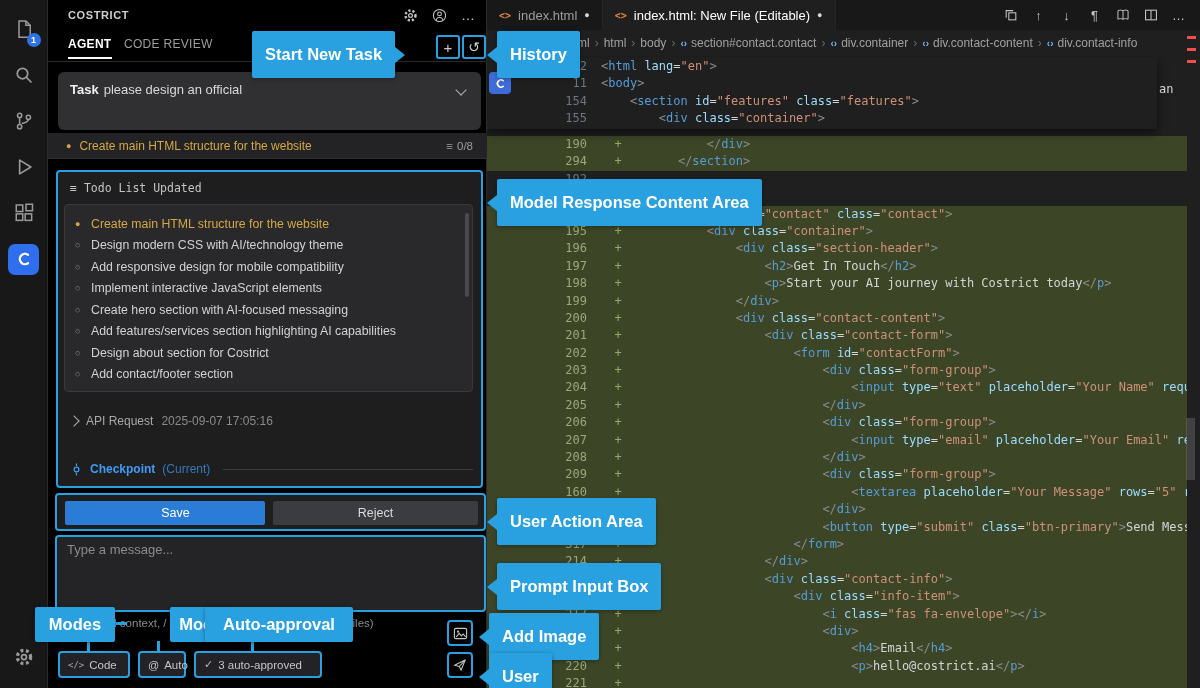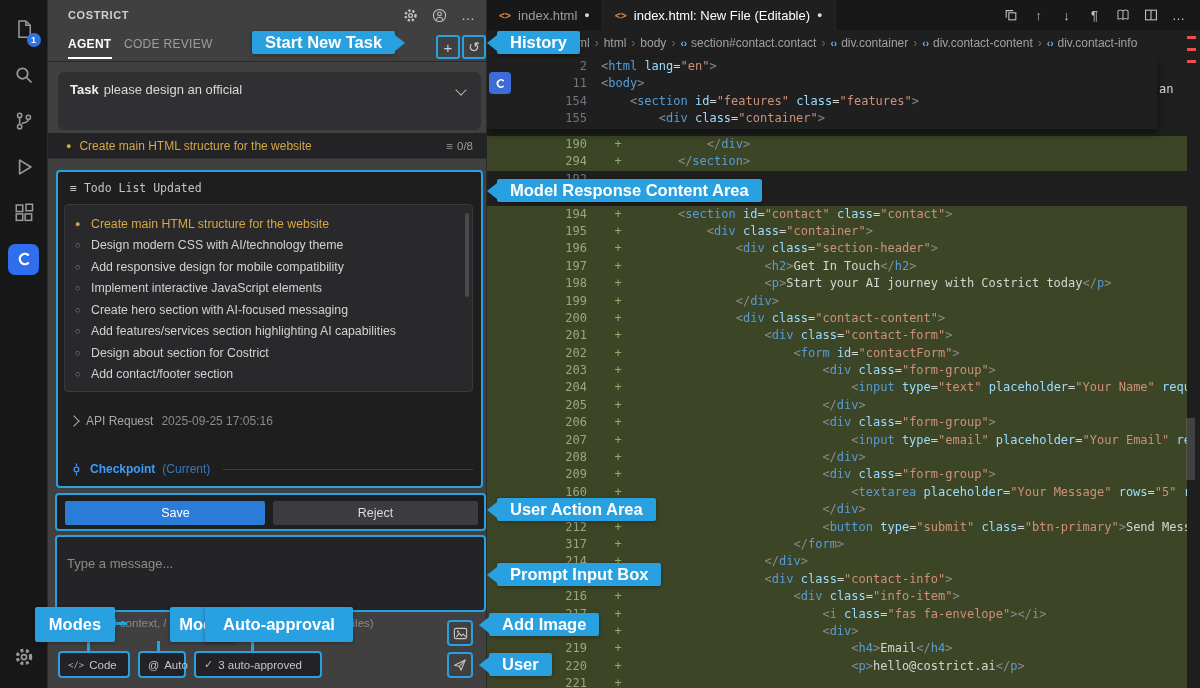--- a/index.html
+++ b/index.html
@@ -13,21 +13,21 @@
   #activitybar{position:absolute;left:0;top:0;width:48px;height:688px;background:#181818;
                border-right:1px solid #2a2a2a;box-sizing:border-box;display:flex;flex-direction:column;
                align-items:center;padding-top:6px;}
   .ab-item{width:48px;height:46px;display:flex;align-items:center;justify-content:center;color:#9a9a9a;position:relative;}
   .ab-badge{position:absolute;right:7px;bottom:5px;min-width:14px;height:14px;border-radius:8px;background:#2f72e4;
             color:#fff;font-size:9px;line-height:14px;text-align:center;font-weight:700;}
   .costrict-box{width:31px;height:31px;border-radius:7px;background:#2f6fed;display:flex;align-items:center;justify-content:center;}
   .ab-bottom{margin-top:auto;margin-bottom:8px;}
 
   
-  #panel{position:absolute;left:48px;top:0;width:439px;height:688px;background:#404040;
+  #panel{position:absolute;left:48px;top:0;width:439px;height:688px;background:#000000;
          border-right:1px solid #2b2b2b;box-sizing:border-box;}
   .p-head{position:absolute;left:0;top:0;width:439px;height:30px;display:flex;align-items:center;}
   .p-title{margin-left:20px;font-size:11px;font-weight:700;letter-spacing:.6px;color:#cfcfcf;}
   .p-head-icons{margin-left:auto;margin-right:10px;display:flex;align-items:center;gap:11px;color:#c5c5c5;}
   .hicon{display:flex;align-items:center;justify-content:center;width:18px;height:18px;font-size:14px;}
   .p-tabs{position:absolute;left:0;top:30px;width:439px;height:32px;border-bottom:1px solid #2a2a2a;box-sizing:border-box;}
   .ptab{position:absolute;top:7px;font-size:12px;color:#9d9d9d;letter-spacing:.3px;}
   .ptab.active{color:#ffffff;font-weight:700;}
   .ptab.t0{left:20px;}
   .ptab.t1{left:76px;}
@@ -72,21 +72,21 @@
   .actions-box{position:absolute;left:7px;top:493px;width:431px;height:38px;border:2px solid var(--accent);
                border-radius:4px;box-sizing:border-box;background:#1e1e1e;}
   .btn-save,.btn-reject{position:absolute;top:6px;height:24px;border:none;border-radius:2px;font-size:12.5px;
                font-family:"Liberation Sans",sans-serif;cursor:pointer;}
   .btn-save{left:8px;width:200px;background:var(--save-blue);color:#ffffff;padding-left:27px;}
   .btn-reject{left:216px;width:205px;background:#3b3c40;color:#dcdcdc;}
 
   .input-box{position:absolute;left:7px;top:535px;width:431px;height:77px;border:2px solid var(--accent);
              border-radius:4px;box-sizing:border-box;background:#242427;}
   .input-box textarea{width:100%;height:100%;background:transparent;border:none;outline:none;resize:none;
-             box-sizing:border-box;padding:19px 10px;font-family:"Liberation Sans",sans-serif;font-size:13px;color:#d0d0d0;}
+             box-sizing:border-box;padding:5px 10px;font-family:"Liberation Sans",sans-serif;font-size:13px;color:#d0d0d0;}
   .input-box textarea::placeholder{color:#8b8b8b;}
   .hint-text{position:absolute;left:18px;top:617px;font-size:11.5px;color:#8b8b8b;white-space:nowrap;}
   .icon-btn{position:absolute;width:26px;height:26px;border:2px solid var(--accent);border-radius:4px;background:transparent;
             color:#c5c5c5;display:flex;align-items:center;justify-content:center;box-sizing:border-box;padding:0;cursor:pointer;}
   .img-btn{left:399px;top:620px;}
   .send-btn{left:399px;top:652px;}
   .controls-row{position:absolute;left:0;top:651px;width:395px;height:27px;}
   .ctrl-btn{position:absolute;top:0;height:27px;background:#232327;border:2px solid var(--accent);border-radius:4px;
             color:#c5c5c5;font-size:11.5px;display:flex;align-items:center;gap:5px;padding:0 8px;box-sizing:border-box;
             font-family:"Liberation Sans",sans-serif;cursor:pointer;white-space:nowrap;}
@@ -137,21 +137,21 @@
   .sticky .code-row{width:670px;background:none;}
   .frag{position:absolute;left:672px;top:27px;color:#d4d4d4;}
   .vscroll{position:absolute;left:699px;top:363px;width:9px;height:62px;background:rgba(121,121,121,.38);}
   .ruler-mark{position:absolute;left:700px;width:9px;height:3px;background:var(--error-red);}
   .rm1{top:36px;}.rm2{top:48px;}.rm3{top:60px;}
   .float-btn{position:absolute;left:2px;top:72px;width:22px;height:22px;background:#3d6bd9;border:none;border-radius:4px;
              display:flex;align-items:center;justify-content:center;padding:0;cursor:pointer;}
 
   
   .ann{position:absolute;background:var(--accent);color:#ffffff;font-size:16.5px;font-weight:700;
-       padding:2px 13px;border-radius:2px;white-space:nowrap;z-index:60;box-shadow:0 1px 4px rgba(0,0,0,.35);
+       padding:14px 13px;border-radius:2px;white-space:nowrap;z-index:60;box-shadow:0 1px 4px rgba(0,0,0,.35);
        font-family:"Liberation Sans",sans-serif;}
   .ann.fixedw{padding:8px 0;text-align:center;}
   .tri{position:absolute;width:0;height:0;border-top:8px solid transparent;border-bottom:8px solid transparent;top:50%;margin-top:-8px;}
   .tri-l{left:-10px;border-right:10px solid var(--accent);}
   .tri-r{right:-10px;border-left:10px solid var(--accent);}
   .conn{position:absolute;background:var(--accent);z-index:59;}
   .a-start{left:252px;top:31px;}
   .a-history{left:497px;top:31px;}
   .a-model-resp{left:497px;top:179px;}
   .a-user-action{left:497px;top:498px;}
@@ -320,21 +320,21 @@
             <span class="todo-text">Design about section for Costrict</span>
           </div>
           <div class="todo-item pending">
             <span class="todo-dot">○</span>
             <span class="todo-text">Add contact/footer section</span>
           </div>
         </div>
       <div class="api-row">
         <span class="chev chev-right"></span>
         <span>API Request</span>
-        <span class="api-ts">2025-09-25 17:05:16</span>
+        <span class="api-ts">2025-09-07 17:05:16</span>
       </div>
       <div class="cp-row">
         <span class="cp-icon">
           <svg viewBox="0 0 14 14" width="13" height="13">
               <line x1="7" y1="0.5" x2="7" y2="3.4" stroke="currentColor" stroke-width="1.3"></line>
               <circle cx="7" cy="7" r="2.6" fill="none" stroke="currentColor" stroke-width="1.3"></circle>
               <line x1="7" y1="10.6" x2="7" y2="13.5" stroke="currentColor" stroke-width="1.3"></line>
             </svg>
         </span>
         <span class="cp-label">Checkpoint</span>

